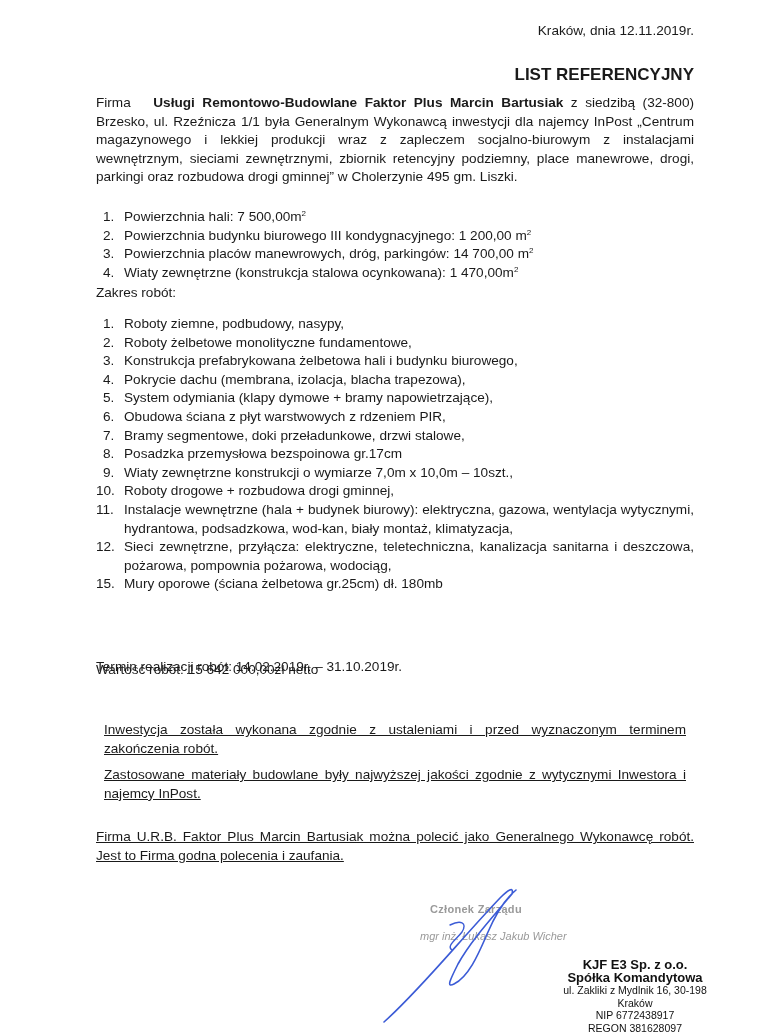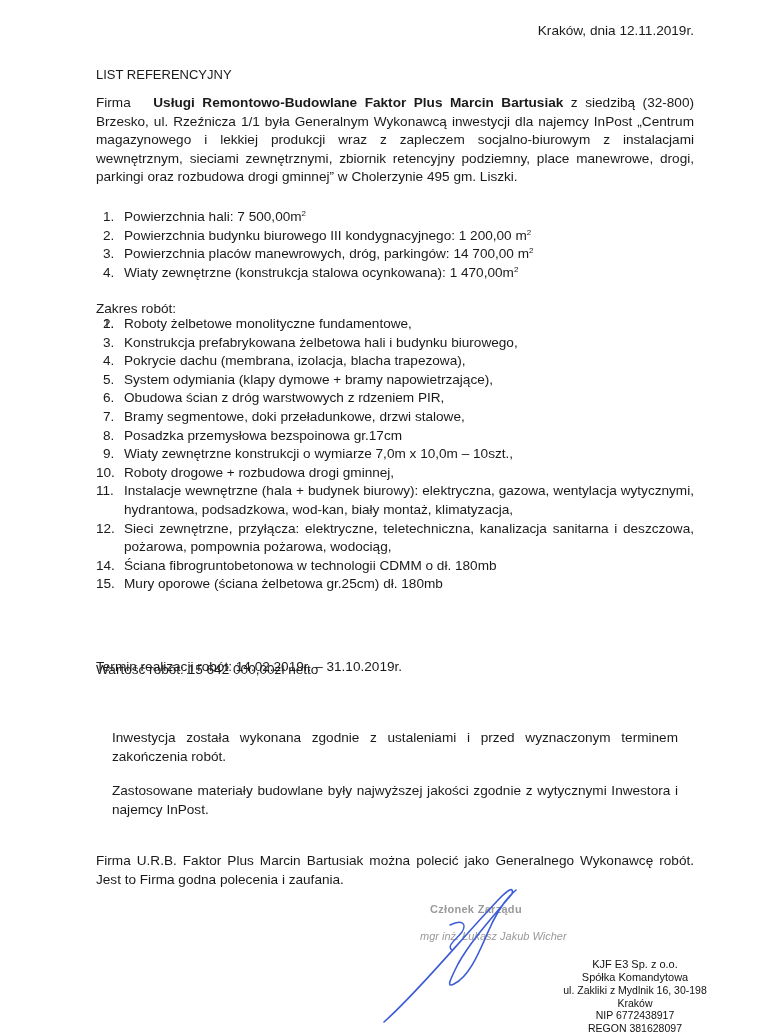--- a/index.html
+++ b/index.html
@@ -3,75 +3,74 @@
 <meta charset="utf-8">
 <style>
   html, body { margin: 0; padding: 0; background: #ffffff; }
   body {
     width: 783px; height: 1032px; position: relative; overflow: hidden;
     font-family: "Liberation Sans", sans-serif; color: #1a1a1a;
     font-size: 13.6px; line-height: 18.6px;
   }
   .page { position: absolute; left: 96px; top: 0; width: 598px; }
   .date { position: absolute; top: 22px; right: 0; text-align: left; }
-  .title { position: absolute; top: 66px; left: 0; width: 598px; text-align: left; font-weight: normal; font-size: 13px; }
+  .title { position: absolute; top: 66px; left: 0; width: 598px; text-align: right; font-weight: bold; font-size: 17px; }
   .intro { position: absolute; top: 94px; left: 0; width: 598px; text-align: justify; text-align-last: left; }
   .intro b { font-weight: bold; margin-left: 15px; }
   .spec-list { position: absolute; top: 208px; left: 0; margin: 0; padding: 0; list-style: none; }
   .spec-list li, .scope-list li { position: relative; padding-left: 28px; }
   .num { position: absolute; left: 0; top: 0; }
   .spec-list .num { left: 7px; }
-  .scope-head { position: absolute; top: 300px; left: 0; }
+  .scope-head { position: absolute; top: 284px; left: 0; }
   .scope-list { position: absolute; top: 315px; left: 0; width: 598px; margin: 0; padding: 0; list-style: none; }
   .scope-list li { text-align: justify; text-align-last: left; }
   .scope-list .num { left: 7px; }
   .scope-list li.two .num { left: 0; }
   sup { font-size: 8px; line-height: 0; vertical-align: 5px; }
   .term { position: absolute; top: 658px; left: 0; }
   .value { position: absolute; top: 661px; left: 0; }
   .closing { position: absolute; top: 713px; left: 0; width: 598px; text-align: justify; text-align-last: left; }
-  .closing p { margin: 16px; }
-  .recommend { position: absolute; top: 852px; left: 0; width: 598px; text-align: justify; text-align-last: left; }
+  .closing p { margin: 8px; text-decoration: underline; }
+  .recommend { position: absolute; top: 828px; left: 0; width: 598px; text-align: justify; text-align-last: left; text-decoration: underline; }
   .stamp-role { position: absolute; left: 430px; top: 900px; font-size: 11px; color: #9a9a9a; font-weight: bold; letter-spacing: 0.3px; }
   .stamp-name { position: absolute; left: 420px; top: 927px; font-size: 11px; color: #9a9a9a; font-style: italic; }
   .signature { position: absolute; left: 380px; top: 880px; width: 160px; height: 150px; }
   .company { position: absolute; left: 545px; top: 958px; width: 180px; text-align: center; font-size: 10.5px; line-height: 12.5px; color: #111; }
-  .company .cname { font-weight: normal; font-size: 11px; line-height: 13px; text-align: center; }
+  .company .cname { font-weight: bold; font-size: 13px; line-height: 13px; text-align: center; }
 </style>
 </head>
 <body>
 
 <div class="page">
   <div class="date">Kraków, dnia 12.11.2019r.</div>
   <div class="title">LIST REFERENCYJNY</div>
 
   <div class="intro"><span>Firma </span><b>Usługi Remontowo-Budowlane Faktor Plus Marcin Bartusiak</b><span> z siedzibą (32-800) Brzesko, ul. Rzeźnicza 1/1 była Generalnym Wykonawcą inwestycji dla najemcy InPost „Centrum magazynowego i lekkiej produkcji wraz z zapleczem socjalno-biurowym z instalacjami wewnętrznym, sieciami zewnętrznymi, zbiornik retencyjny podziemny, place manewrowe, drogi, parkingi oraz rozbudowa drogi gminnej” w Cholerzynie 495 gm. Liszki.</span></div>
 
   <ol class="spec-list">
     <li><span class="num">1.</span><span>Powierzchnia  hali: 7 500,00m</span><sup>2</sup></li>
     <li><span class="num">2.</span><span>Powierzchnia budynku biurowego III kondygnacyjnego: 1 200,00 m</span><sup>2</sup></li>
     <li><span class="num">3.</span><span>Powierzchnia placów manewrowych, dróg, parkingów: 14 700,00 m</span><sup>2</sup></li>
     <li><span class="num">4.</span><span>Wiaty zewnętrzne (konstrukcja stalowa ocynkowana): 1 470,00m</span><sup>2</sup></li>
   </ol>
 
   <div class="scope-head">Zakres robót:</div>
   <ol class="scope-list">
-    <li><span class="num">1.</span></li>
+    <li><span class="num">1.</span><span>Roboty ziemne, podbudowy, nasypy,</span></li>
     <li><span class="num">2.</span><span>Roboty żelbetowe monolityczne fundamentowe,</span></li>
     <li><span class="num">3.</span><span>Konstrukcja prefabrykowana żelbetowa hali i budynku biurowego,</span></li>
     <li><span class="num">4.</span><span>Pokrycie dachu (membrana, izolacja, blacha trapezowa),</span></li>
     <li><span class="num">5.</span><span>System odymiania (klapy dymowe + bramy napowietrzające),</span></li>
-    <li><span class="num">6.</span><span>Obudowa ścian z dróg warstwowych z rdzeniem PIR,</span></li>
+    <li><span class="num">6.</span><span>Obudowa ściana z płyt warstwowych z rdzeniem PIR,</span></li>
     <li><span class="num">7.</span><span>Bramy segmentowe, doki przeładunkowe, drzwi stalowe,</span></li>
     <li><span class="num">8.</span><span>Posadzka przemysłowa bezspoinowa gr.17cm</span></li>
     <li><span class="num">9.</span><span>Wiaty zewnętrzne konstrukcji  o wymiarze 7,0m x 10,0m – 10szt.,</span></li>
     <li class="two"><span class="num">10.</span><span>Roboty drogowe + rozbudowa drogi gminnej,</span></li>
     <li class="two"><span class="num">11.</span><span>Instalacje wewnętrzne (hala + budynek biurowy): elektryczna, gazowa, wentylacja wytycznymi, hydrantowa, podsadzkowa, wod-kan, biały montaż, klimatyzacja,</span></li>
     <li class="two"><span class="num">12.</span><span>Sieci zewnętrzne, przyłącza: elektryczne, teletechniczna, kanalizacja sanitarna i deszczowa, pożarowa, pompownia pożarowa, wodociąg,</span></li>
-    <li class="two"><span class="num">14.</span><span>Ściana fibrogruntobetonowa w technologii CDMM o dł. 180mb</span></li>
     <li class="two"><span class="num">15.</span><span>Mury oporowe (ściana żelbetowa gr.25cm) dł. 180mb</span></li>
   </ol>
 
   <div class="term">Termin realizacji robót: 14.02.2019r. – 31.10.2019r.</div>
   <div class="value">Wartość robót: 15 642 000,00zł netto</div>
 
   <div class="closing">
     <p>Inwestycja została wykonana zgodnie z ustaleniami i przed wyznaczonym terminem zakończenia robót.</p>
     <p>Zastosowane materiały budowlane były najwyższej jakości zgodnie z wytycznymi Inwestora i najemcy InPost.</p>
   </div>

